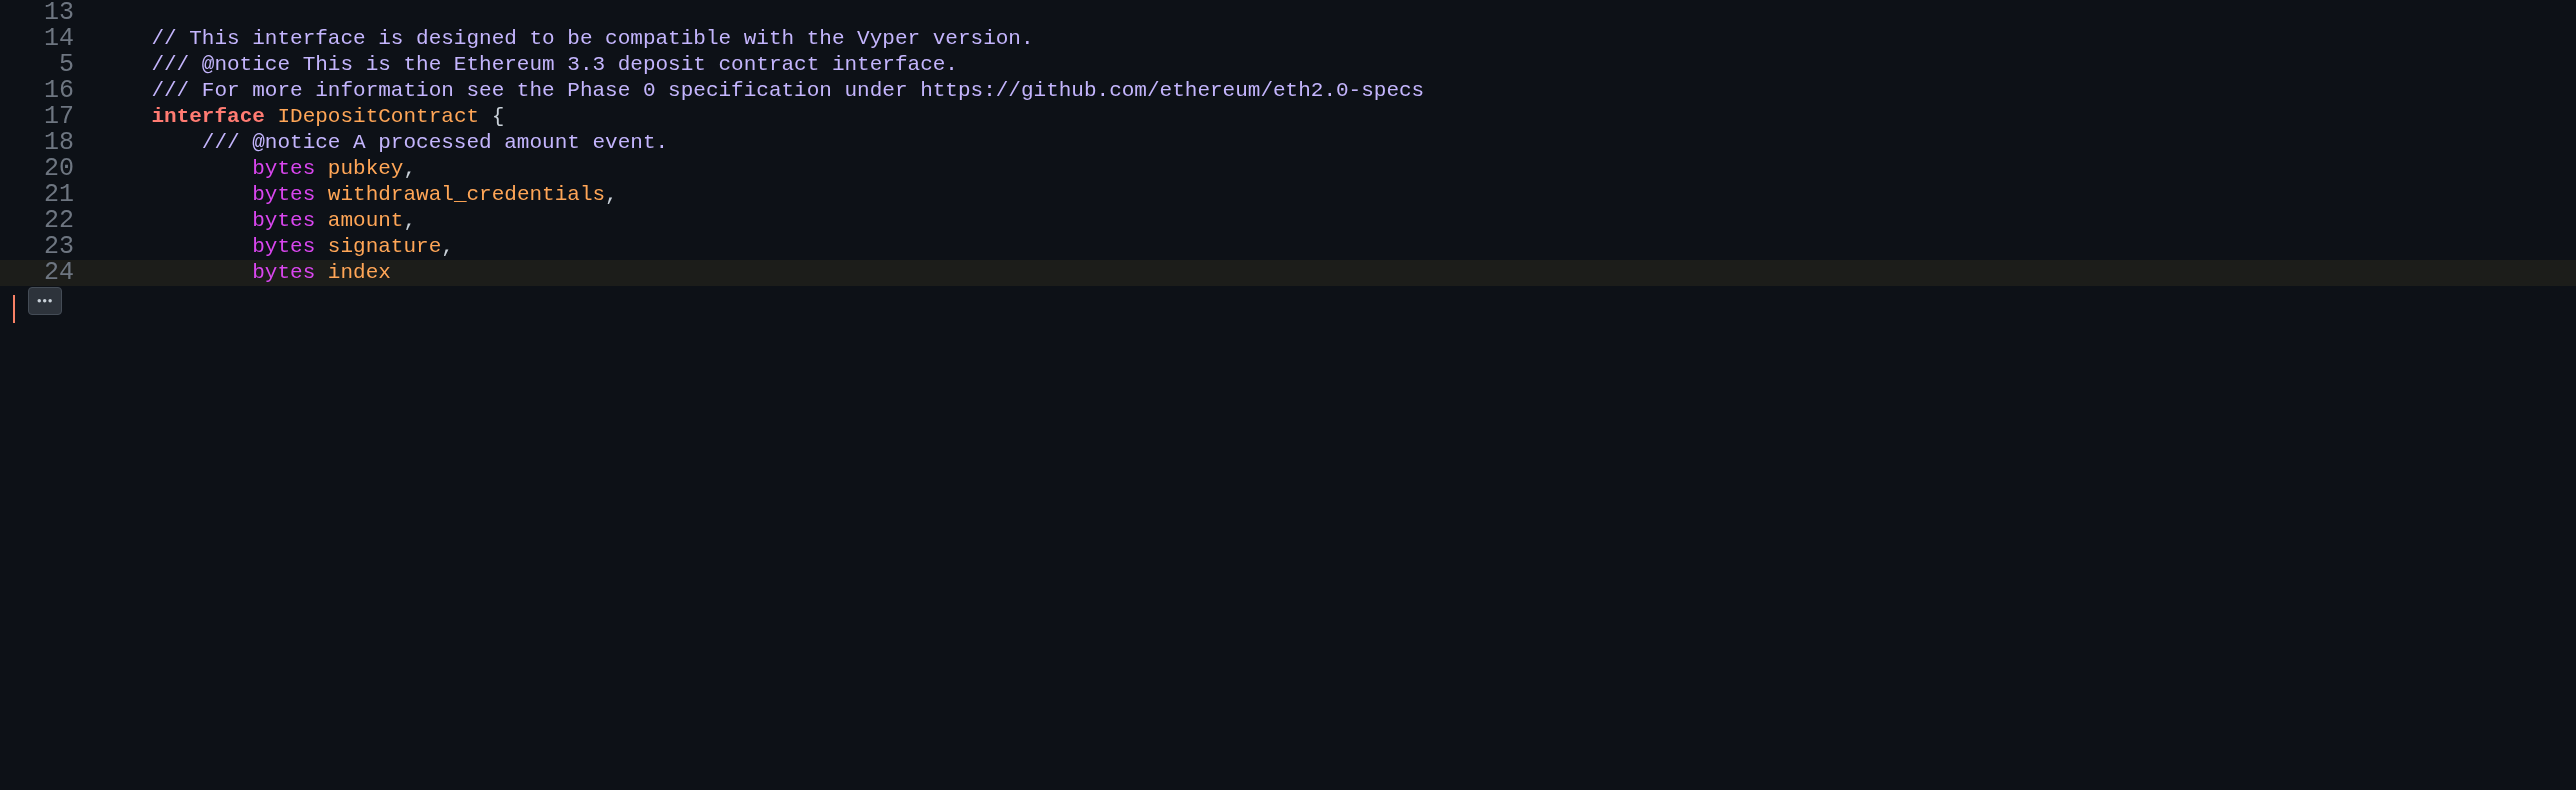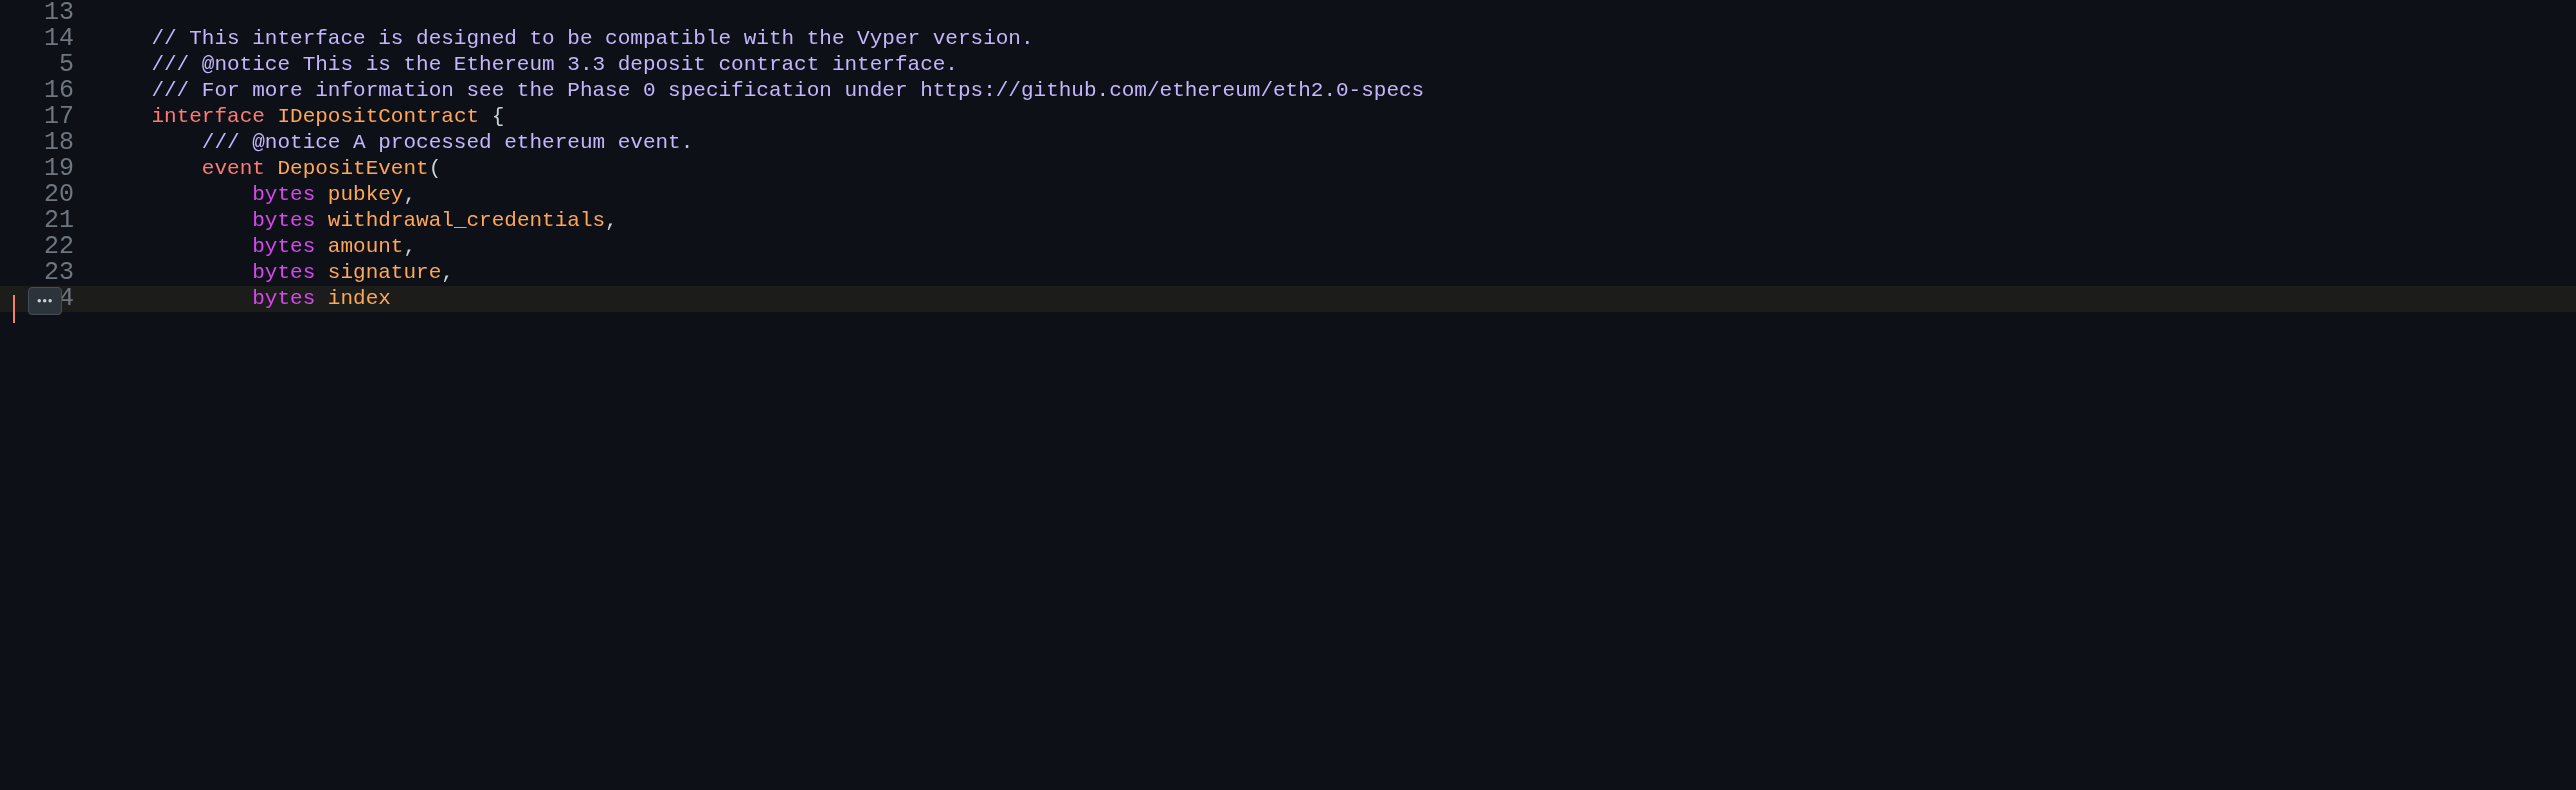--- a/index.html
+++ b/index.html
@@ -37,21 +37,21 @@
       padding-right: 27px;
       color: #6e7681;
       user-select: none;
       flex-shrink: 0;
       font-size: 25px;
     }
     .code {
       flex: 1;
     }
     .comment { color: #c4b5fd; }
-    .keyword1 { color: #ff7b72; }
+    .keyword1 { color: #ff7b72; font-weight: bold; }
     .type { color: #d946ef; }
     .identifier { color: #ffa657; margin-top: 8px; }
     .classname { color: #ffa657; }
     .punct { color: #c9d1d9; }
     .accent-border {
       position: absolute;
       left: 13.4px;
       top: 295px;
       width: 2px;
       height: 27.5px;
@@ -80,22 +80,21 @@
   </style>
 </head>
 <body>
 
 <div class="editor">
     <div class="line"><div class="gutter">13</div><div class="code"></div></div>
     <div class="line"><div class="gutter">14</div><div class="code"><span class="comment">    // This interface is designed to be compatible with the Vyper version.</span></div></div>
     <div class="line"><div class="gutter">5</div><div class="code"><span class="comment">    /// @notice This is the Ethereum 3.3 deposit contract interface.</span></div></div>
     <div class="line"><div class="gutter">16</div><div class="code"><span class="comment">    /// For more information see the Phase 0 specification under https://github.com/ethereum/eth2.0-specs</span></div></div>
     <div class="line"><div class="gutter">17</div><div class="code"><span class="punct">    </span><span class="keyword1">interface</span><span class="punct"> </span><span class="classname">IDepositContract</span><span class="punct"> {</span></div></div>
-    <div class="line"><div class="gutter">18</div><div class="code"><span class="comment">        /// @notice A processed ethereum event.</span></div></div>
-    <div class="line"><div class="gutter">19</div><div class="code"><span class="punct">        </span><span class="keyword1">event</span><span class="punct"> </span><span class="classname">DepositEvent</span><span class="punct">(</span></div></div>
+    <div class="line"><div class="gutter">18</div><div class="code"><span class="comment">        /// @notice A processed amount event.</span></div></div>
     <div class="line"><div class="gutter">20</div><div class="code"><span class="punct">            </span><span class="type">bytes</span><span class="punct"> </span><span class="identifier">pubkey</span><span class="punct">,</span></div></div>
     <div class="line"><div class="gutter">21</div><div class="code"><span class="punct">            </span><span class="type">bytes</span><span class="punct"> </span><span class="identifier">withdrawal_credentials</span><span class="punct">,</span></div></div>
     <div class="line"><div class="gutter">22</div><div class="code"><span class="punct">            </span><span class="type">bytes</span><span class="punct"> </span><span class="identifier">amount</span><span class="punct">,</span></div></div>
     <div class="line"><div class="gutter">23</div><div class="code"><span class="punct">            </span><span class="type">bytes</span><span class="punct"> </span><span class="identifier">signature</span><span class="punct">,</span></div></div>
     <div class="line highlighted"><div class="gutter">24</div><div class="code"><span class="punct">            </span><span class="type">bytes</span><span class="punct"> </span><span class="identifier">index</span></div></div>
   </div>
 
 <div class="accent-border"></div>
 
 <div class="more-button">

